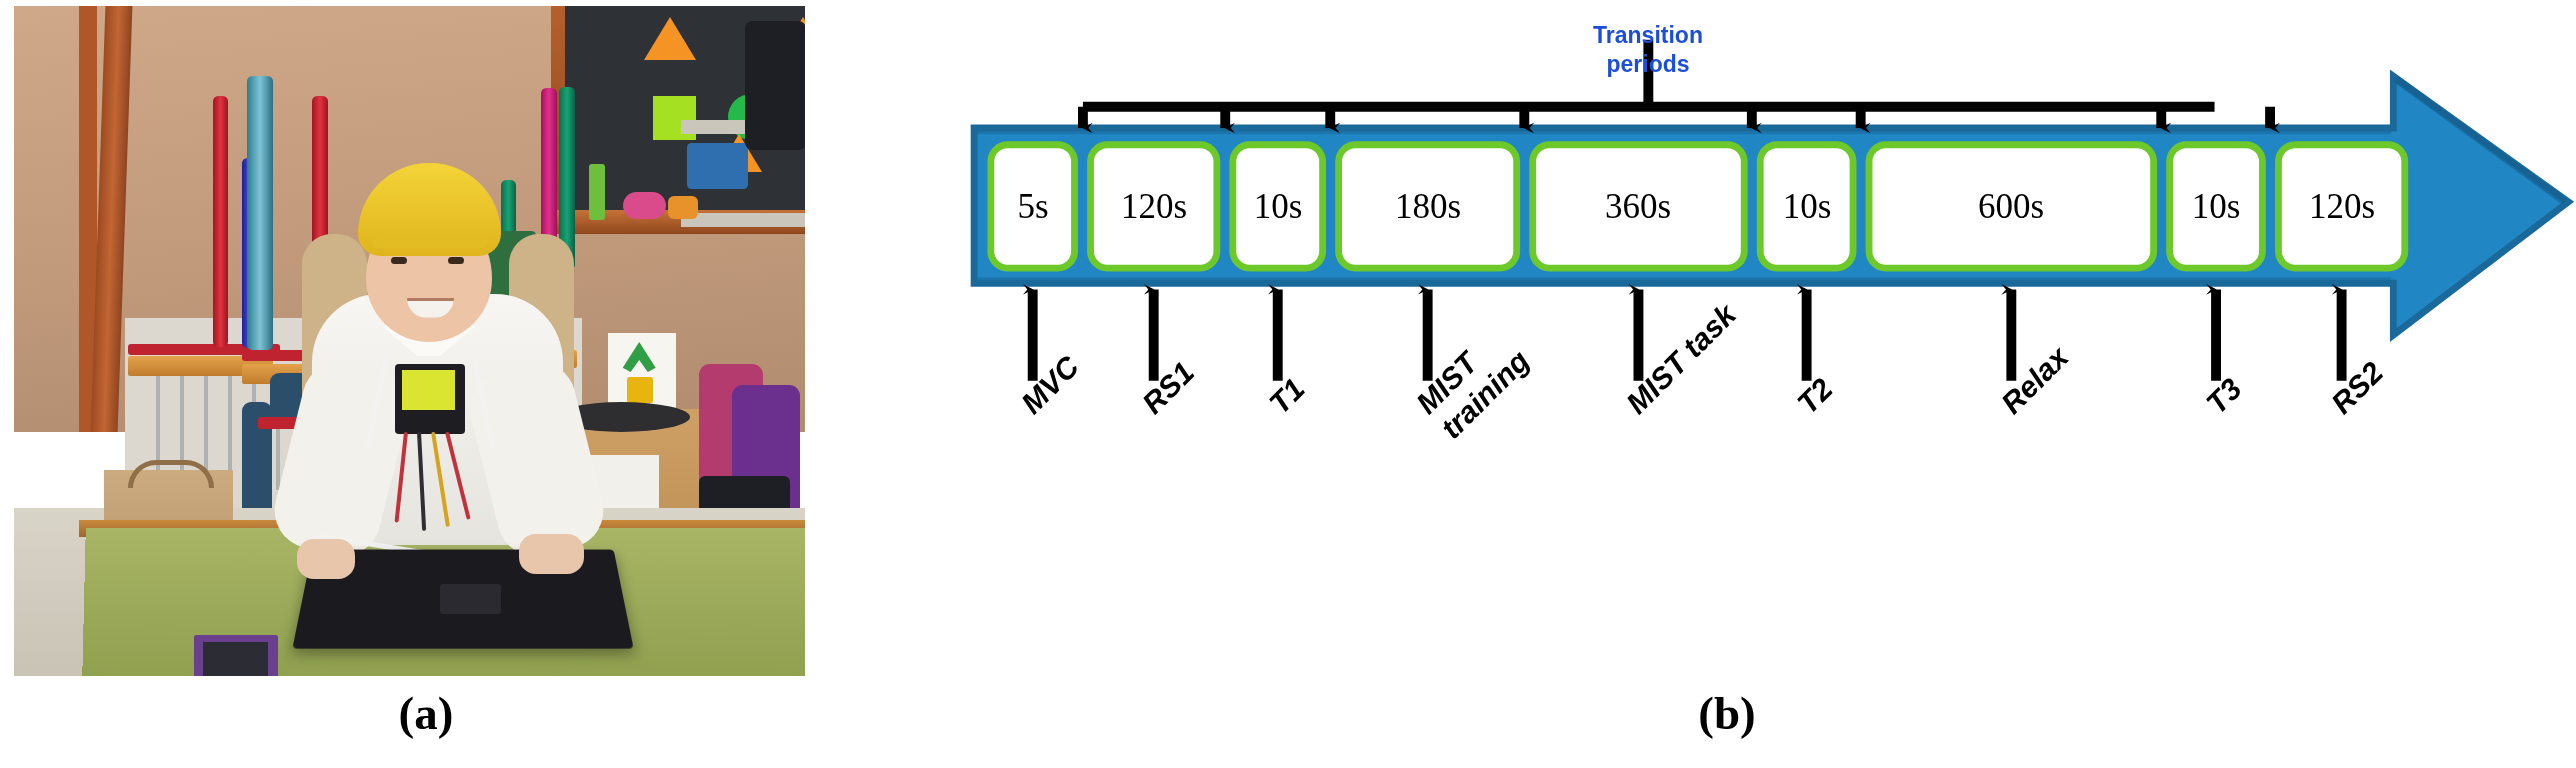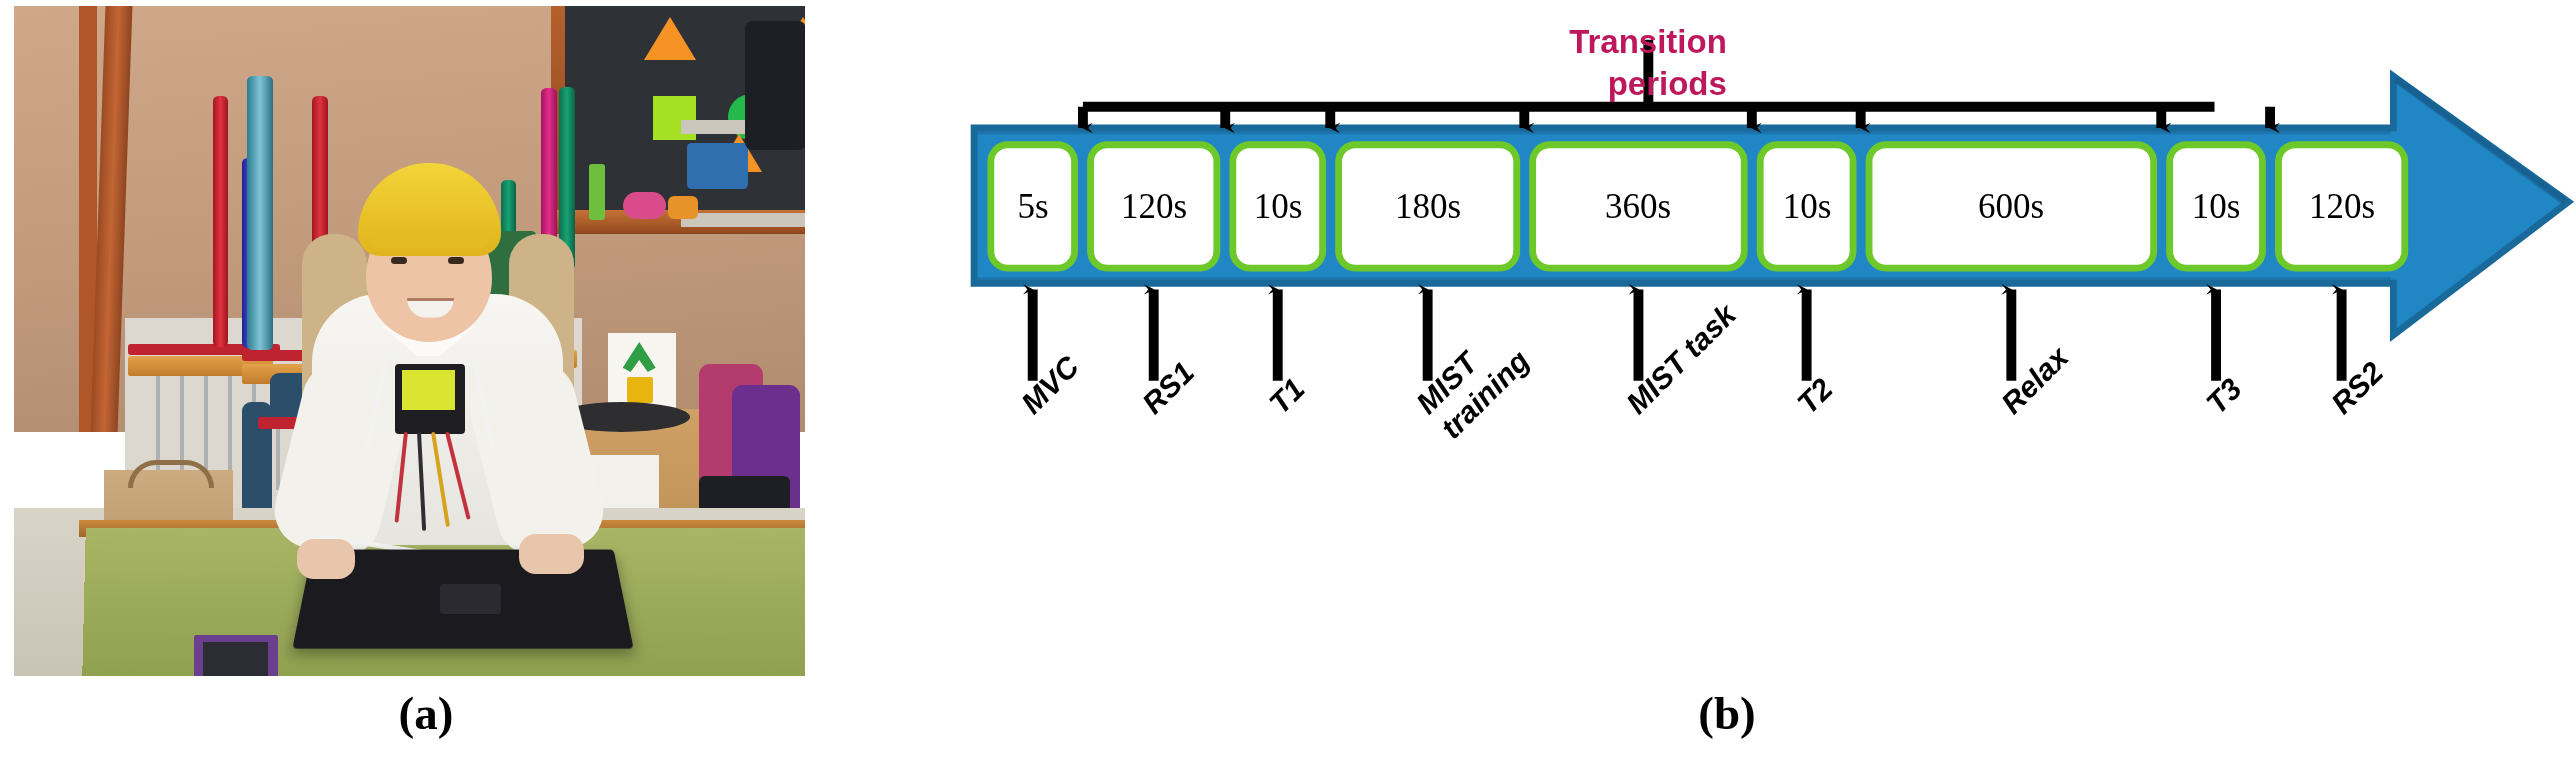--- a/index.html
+++ b/index.html
@@ -141,21 +141,21 @@
   .devscreen{left:388px;top:364px;width:53px;height:40px;background:#d9e531;}
   .lead{position:absolute;width:3.8px;background:#c2323c;border-radius:2.3px;transform-origin:top;}
   .wirewhite{position:absolute;background:#f2f2f0;border-radius:2.3px;}
 
   
   #panel-b{position:absolute;left:898px;top:0;width:1678px;height:769px;}
   #tl-svg{position:absolute;left:0;top:0;}
   .boxlbl{position:absolute;font-family:"Liberation Serif",serif;font-size:35px;
      color:#000;white-space:nowrap;transform:translate(-50%,-50%);}
   .toplbl{position:absolute;font-family:"Liberation Sans",sans-serif;font-weight:bold;
-     font-size:33px;color:#be185d;text-align:right;line-height:1.28;
+     font-size:23px;color:#1d4ed8;text-align:center;line-height:1.28;
      transform:translateX(-50%);}
   .evlbl{position:absolute;font-family:"Liberation Sans",sans-serif;font-weight:bold;
      font-style:italic;font-size:30px;color:#000;white-space:pre;line-height:1.18;
      transform-origin:left top;transform:rotate(-45deg);}
 
   .caption{position:absolute;font-family:"Liberation Serif",serif;font-weight:bold;
      font-size:47px;color:#000;transform:translateX(-50%);}
 </style>
 </head>
 <body>

